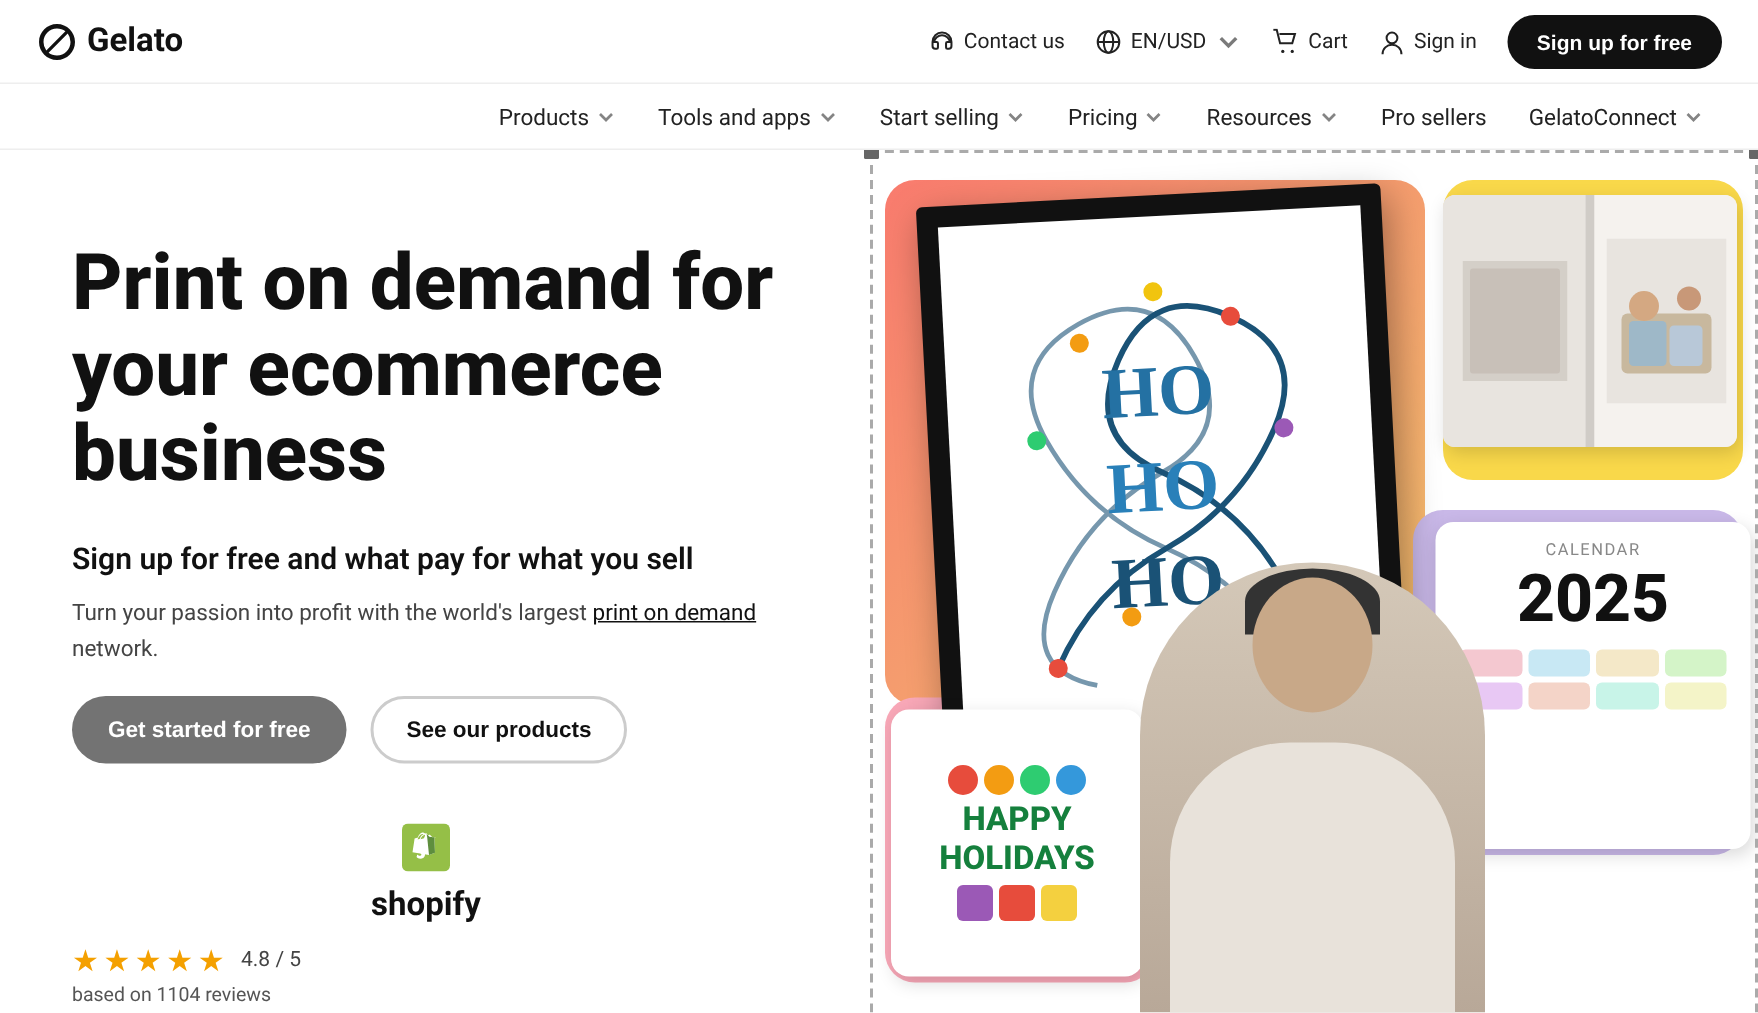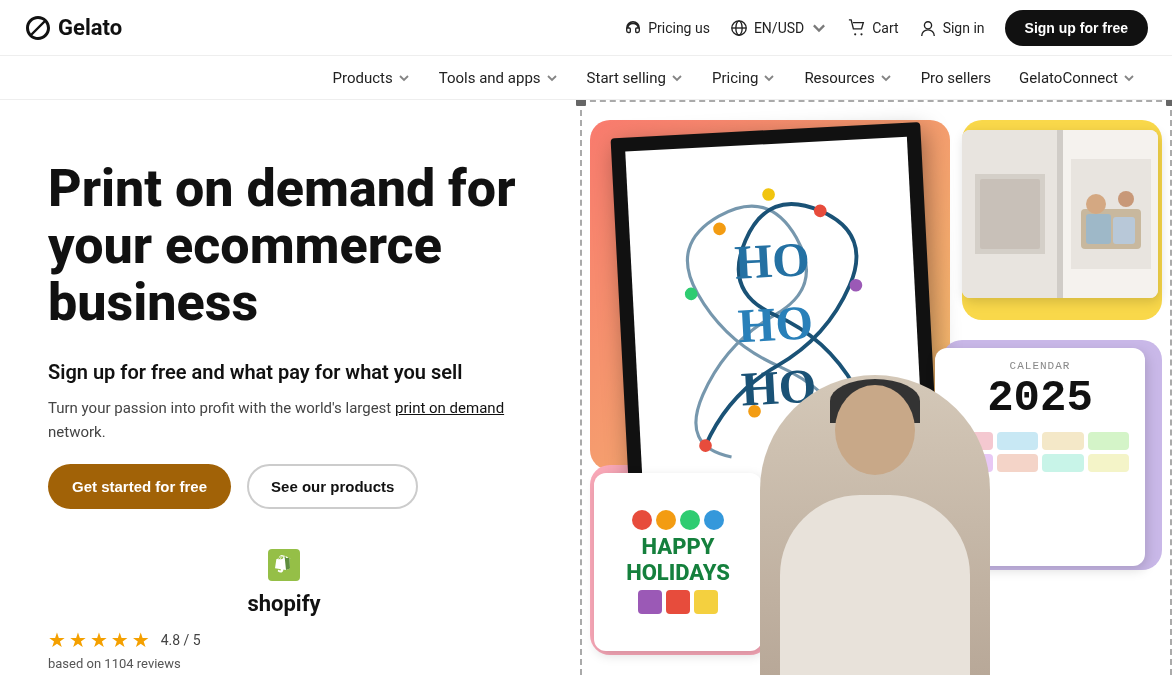--- a/index.html
+++ b/index.html
@@ -44,21 +44,21 @@
       font-size: 52px; font-weight: 800; line-height: 1.1; color: #111; margin-bottom: 28px;
     }
     .hero-subtitle {
       font-size: 20px; font-weight: 600; color: #111; margin-bottom: 12px;
     }
     .hero-body { font-size: 15px; color: #444; line-height: 1.6; margin-bottom: 20px; }
     .hero-body a { color: #111; text-decoration: underline; }
 
     .cta-row { display: flex; align-items: center; gap: 16px; margin-bottom: 40px; }
     .btn-primary {
-      background: #a16207; color: #fff; border: none; border-radius: 28px;
+      background: #737373; color: #fff; border: none; border-radius: 28px;
       padding: 14px 24px; font-size: 15px; font-weight: 600; cursor: pointer;
     }
     .btn-secondary {
       background: #fff; color: #111; border: 2px solid #ccc; border-radius: 28px;
       padding: 12px 22px; font-size: 15px; font-weight: 600; cursor: pointer;
     }
 
     
     .shopify-badge { display: flex; align-items: center; gap: 10px; margin-bottom: 12px; flex-direction: column; }
     .shopify-logo { display: flex; align-items: center; gap: 6px; font-size: 22px; font-weight: 700; color: #111; }
@@ -151,24 +151,23 @@
       overflow: hidden;
       box-shadow: 2px 4px 12px rgba(0,0,0,0.15);
       display: flex;
     }
     .book-left { flex: 1; background: #e8e4df; display: flex; align-items: center; justify-content: center; }
     .book-right { flex: 1; background: #f5f2ee; display: flex; align-items: center; justify-content: center; overflow: hidden; }
     .book-spine { width: 6px; background: #d0ccc7; }
 
     
     .calendar-card {
-      position: absolute; right: 27px; top: 248px;
+      position: absolute; right: 5px; top: 248px;
       width: 210px; height: 218px;
       z-index: 6;
-      font-family: Liberation Mono, monospace;
     }
     .calendar-inner {
       width: 100%; height: 100%;
       background: #fff;
       border-radius: 12px;
       box-shadow: 2px 4px 12px rgba(0,0,0,0.15);
       overflow: hidden;
       padding: 12px 16px;
     }
     .cal-header { font-size: 11px; color: #888; text-align: center; margin-bottom: 2px; text-transform: uppercase; letter-spacing: 1px; }
@@ -236,21 +235,21 @@
     <svg class="logo-icon" viewBox="0 0 28 28" fill="none" xmlns="http://www.w3.org/2000/svg">
       <path d="M14 2C7.37 2 2 7.37 2 14s5.37 12 12 12 12-5.37 12-12S20.63 2 14 2zm0 3c2.1 0 4.03.7 5.6 1.86L6.86 19.6A8.96 8.96 0 0 1 5 14c0-4.97 4.03-9 9-9zm0 18c-2.1 0-4.03-.7-5.6-1.86L21.14 8.4A8.96 8.96 0 0 1 23 14c0 4.97-4.03 9-9 9z" fill="#111"></path>
     </svg>
     <span class="logo-text">Gelato</span>
   </div>
   <div class="topbar-right">
     <a class="topbar-link">
       <svg viewBox="0 0 20 20" fill="none" stroke="#222" stroke-width="1.5">
           <path d="M10 3C6.13 3 3 6.13 3 10v3a2 2 0 0 0 2 2h1a1 1 0 0 0 1-1v-3a1 1 0 0 0-1-1H4.07A6 6 0 0 1 10 5a6 6 0 0 1 5.93 5H14a1 1 0 0 0-1 1v3a1 1 0 0 0 1 1h1a2 2 0 0 0 2-2v-3c0-3.87-3.13-7-7-7z"></path>
         </svg>
-      <span>Pricing us</span>
+      <span>Contact us</span>
     </a>
     <a class="topbar-link">
       <svg viewBox="0 0 20 20" fill="none" stroke="#222" stroke-width="1.5">
           <circle cx="10" cy="10" r="8"></circle>
           <ellipse cx="10" cy="10" rx="3.5" ry="8"></ellipse>
           <line x1="2" y1="10" x2="18" y2="10"></line>
         </svg>
       <span>EN/USD</span>
       <svg class="nav-chevron" viewBox="0 0 14 14" fill="none" stroke="#222" stroke-width="1.8">
           <polyline points="3,5 7,9 11,5"></polyline>

